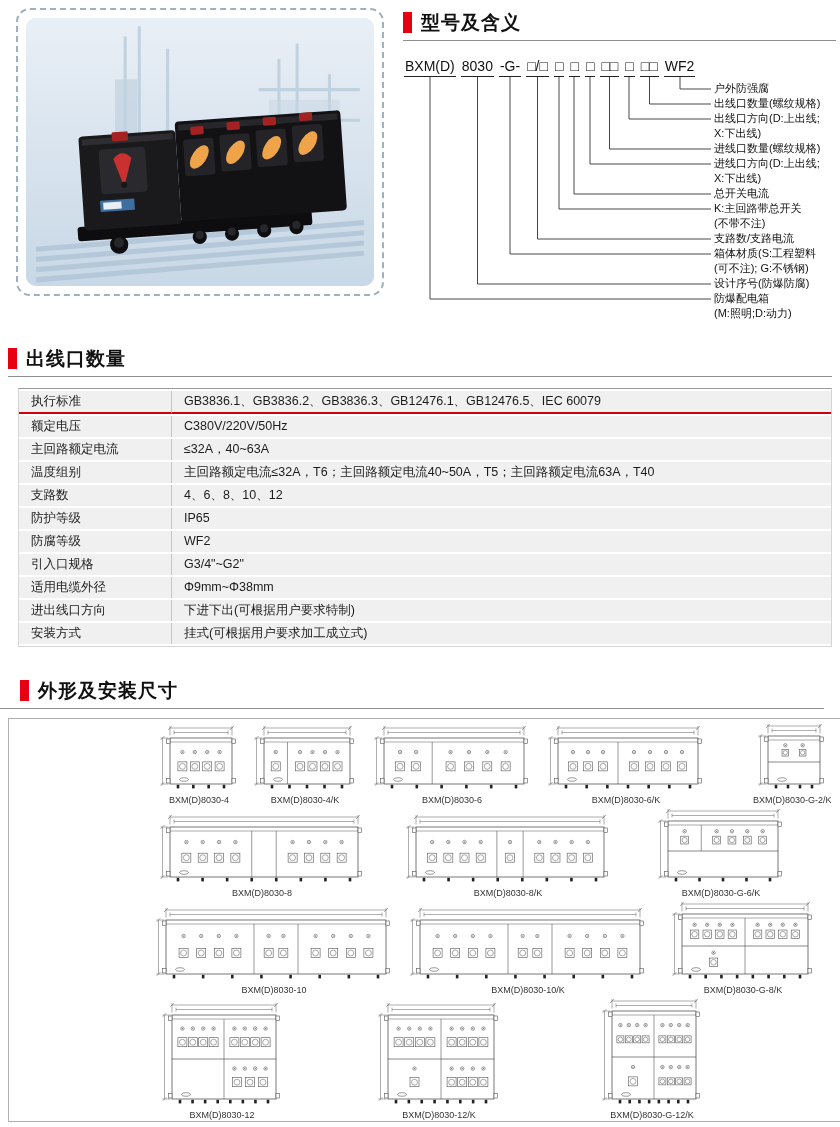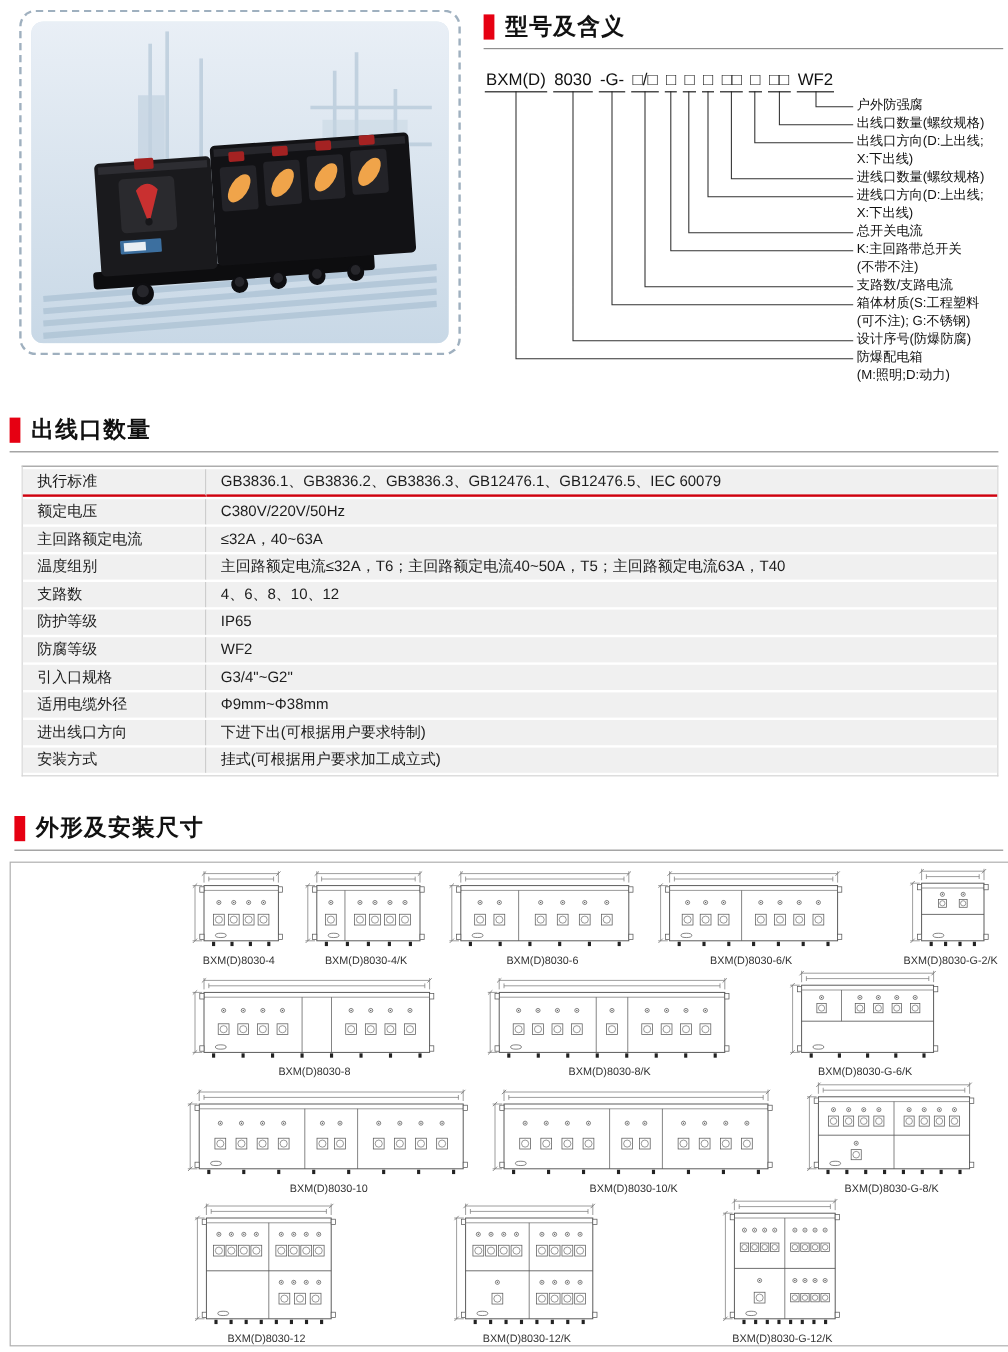--- a/index.html
+++ b/index.html
@@ -13,21 +13,21 @@
   .photo svg{display:block;width:100%;height:100%;}
   .ex-badge{position:absolute;right:10px;top:10px;width:66px;height:66px;}
 
   
   .sec-header{position:absolute;display:flex;align-items:flex-end;border-bottom:1px solid #8f8f8f;
               padding-bottom:7px;box-sizing:border-box;}
   .sec-header .bullet{width:9px;height:21px;background:#e60012;margin-right:9px;flex:none;}
   .sec-header h2{margin:0;font-size:19px;font-weight:bold;letter-spacing:1px;line-height:21px;color:#111;}
   .sec1{left:403px;top:12px;width:433px;}
   .sec2{left:8px;top:348px;width:824px;}
-  .sec3{left:12px;top:680px;width:824px;}
+  .sec3{left:0;top:680px;width:824px;padding-left:20px;}
 
   
   .model-diagram{position:absolute;left:403px;top:50px;width:435px;height:290px;}
   #leader-svg{position:absolute;left:0;top:0;width:435px;height:290px;pointer-events:none;}
   #model-code{position:absolute;left:1px;top:8px;white-space:nowrap;font-size:14px;color:#111;}
   #model-code .seg{display:inline-block;border-bottom:1.2px solid #222;margin-right:5px;
                    padding:0 1px 1px 1px;line-height:17px;}
   #model-labels{position:absolute;left:311px;top:31px;width:124px;}
   .mlabel{font-size:11px;line-height:15px;color:#111;white-space:pre-line;}
 

